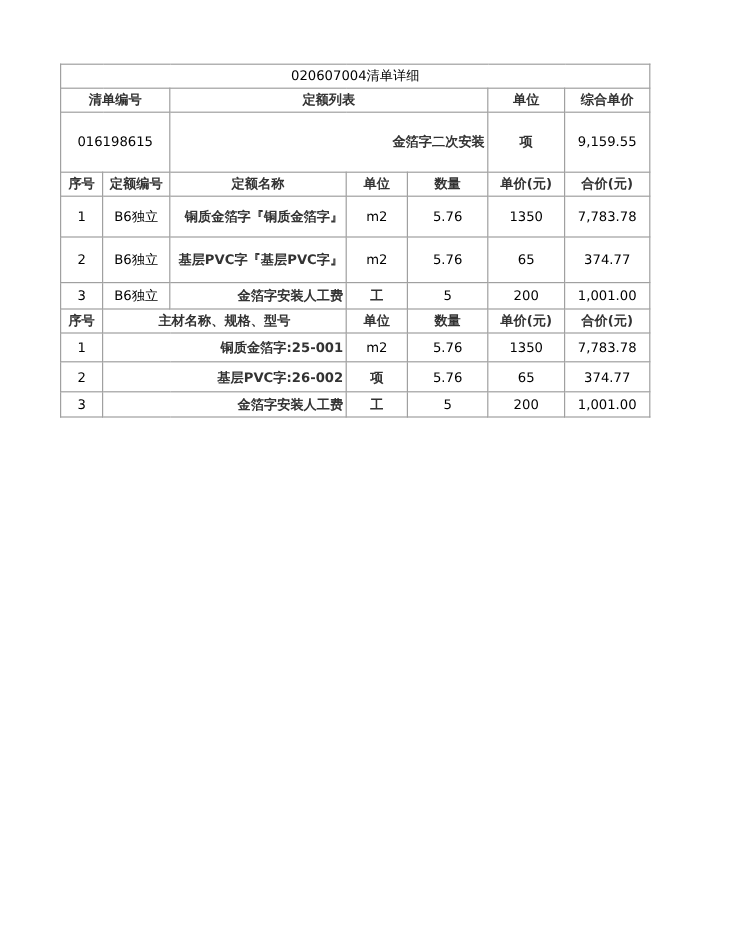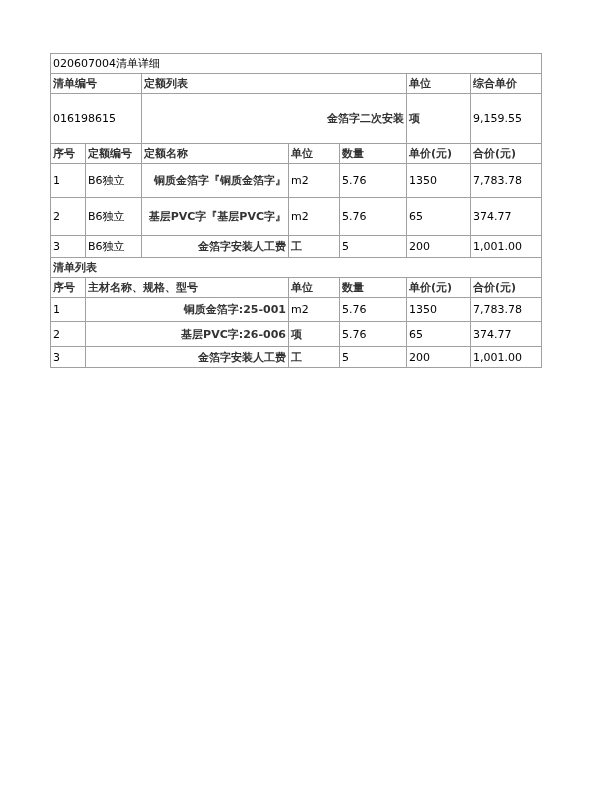--- a/index.html
+++ b/index.html
@@ -1,20 +1,20 @@
 <!DOCTYPE html>
 <html><head>
 <meta charset="utf-8">
 <style>
   html, body { margin: 0; padding: 0; background: #ffffff; }
   body { width: 612px; height: 792px; position: relative; font-family: "DejaVu Sans", sans-serif; font-size: 11px; color: #000; }
   table.sheet { position: absolute; left: 50px; top: 53px; width: 491px; border-collapse: collapse; table-layout: fixed; }
   table.sheet td { border: 1px solid #a0a0a0; padding: 0 2px; overflow: hidden; white-space: nowrap; }
-  .c { }
-  .r { text-align: left; }
+  .c { text-align: center; }
+  .r { text-align: center; }
   .l { text-align: right; }
   .zh { color: #333; font-weight: bold; }
 </style>
 </head>
 <body>
 
 <table class="sheet">
   <colgroup>
     <col style="width:35px">
       <col style="width:56px">
@@ -72,41 +72,38 @@
     <td class="c">3</td>
     <td class="c">B6独立</td>
     <td class="l zh">金箔字安装人工费</td>
     <td class="c zh">工</td>
     <td class="r">5</td>
     <td class="r">200</td>
     <td class="r">1,001.00</td>
   </tr>
 
   <tr style="height:20px">
-    <td colspan="7" class="c zh">清单列表</td>
-  </tr>
-  <tr style="height:20px">
     <td class="c zh">序号</td>
     <td colspan="2" class="c zh">主材名称、规格、型号</td>
     <td class="c zh">单位</td>
     <td class="c zh">数量</td>
     <td class="c zh">单价(元)</td>
     <td class="c zh">合价(元)</td>
   </tr>
   <tr style="height:24px">
     <td class="c">1</td>
     <td colspan="2" class="l zh">铜质金箔字:25-001</td>
     <td class="c">m2</td>
     <td class="r">5.76</td>
     <td class="r">1350</td>
     <td class="r">7,783.78</td>
   </tr>
   <tr style="height:25px">
     <td class="c">2</td>
-    <td colspan="2" class="l zh">基层PVC字:26-006</td>
+    <td colspan="2" class="l zh">基层PVC字:26-002</td>
     <td class="c zh">项</td>
     <td class="r">5.76</td>
     <td class="r">65</td>
     <td class="r">374.77</td>
   </tr>
   <tr style="height:21px">
     <td class="c">3</td>
     <td colspan="2" class="l zh">金箔字安装人工费</td>
     <td class="c zh">工</td>
     <td class="r">5</td>

